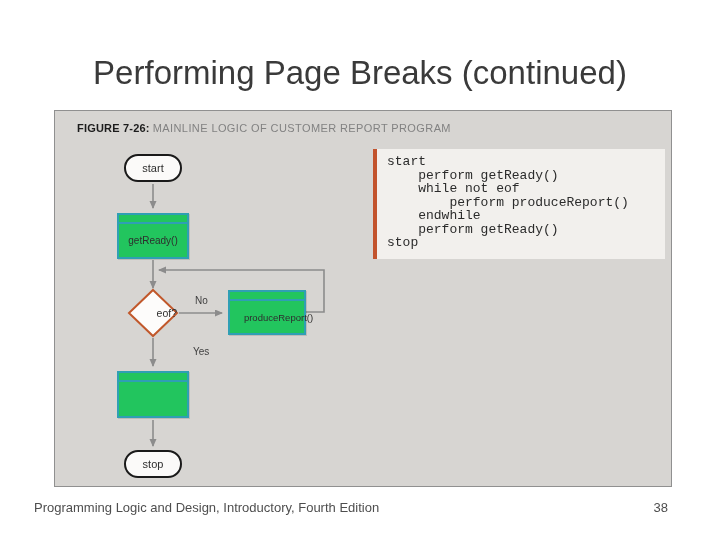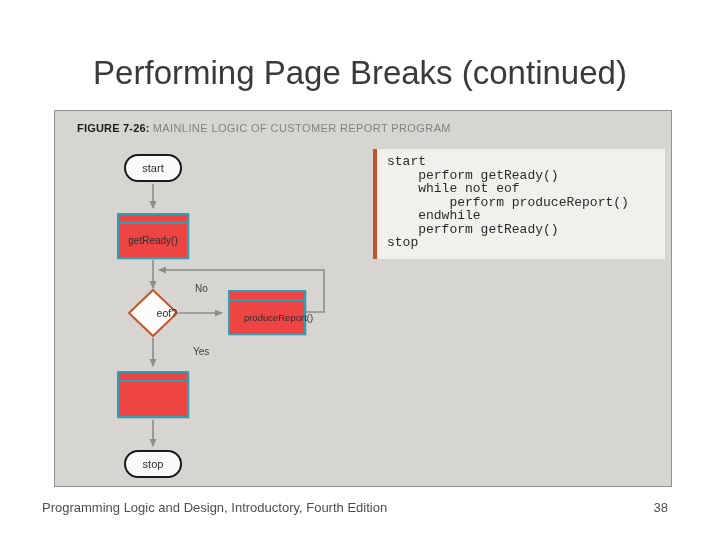--- a/index.html
+++ b/index.html
@@ -36,21 +36,21 @@
     position:absolute;
     background:#fbfaf9;
     border:2.5px solid #1a1a1a;
     border-radius:15px;
     box-sizing:border-box;
     display:flex; align-items:center; justify-content:center;
     font-size:11px; color:#2e2e2e;
   }
   .proc {
     position:absolute;
-    background:#ef4444;
+    background:#22c55e;
     border:2px solid #2f9fb4;
     box-sizing:border-box;
     box-shadow:1px 1px 0 rgba(0,0,0,0.12);
   }
   .proc-head { height:7px; border-bottom:2px solid #2f9fb4; }
   .proc-label {
     position:absolute; left:0; right:0; top:9px; bottom:0;
     display:flex; align-items:center; justify-content:center;
     font-size:10px; color:#2e2e2e; white-space:nowrap;
   }
@@ -72,21 +72,21 @@
   }
   .code-line {
     font-family:"Liberation Mono", monospace;
     font-size:13px; line-height:13.5px;
     color:#2b2b2b; white-space:pre;
   }
   .slide-footer {
     position:absolute; left:0; top:500px; width:720px;
     font-size:13px; color:#4e4e4e;
   }
-  .footer-left  { position:absolute; left:42px; top:0;text-align:center; }
+  .footer-left  { position:absolute; left:34px; top:0;text-align:center; }
   .footer-right { position:absolute; right:52px; top:0; }
 </style>
 </head>
 <body>
 
 <div class="slide-title">Performing Page Breaks (continued)</div>
 
 <div class="figure-panel">
 
   <div class="figure-caption">
@@ -113,21 +113,21 @@
     <span>start</span>
   </div>
 
   <div class="proc" style="left:62px; top:102px; width:72px; height:46px;">
     <div class="proc-head"></div>
     <div class="proc-label">getReady()</div>
   </div>
 
   <div class="eof-label">eof?</div>
 
-  <div class="branch-label" style="left:132px; top:172px;padding-left:8px;">No</div>
+  <div class="branch-label" style="left:132px; top:184px;padding-left:8px;">No</div>
 
   <div class="proc" style="left:173px; top:179px; width:78px; height:45px;">
     <div class="proc-head"></div>
     <div class="proc-label small">produceReport()</div>
   </div>
 
   <div class="branch-label" style="left:118px; top:235px;margin-left:20px;">Yes</div>
 
   <div class="proc" style="left:62px; top:260px; width:72px; height:47px;">
     <div class="proc-head"></div>

